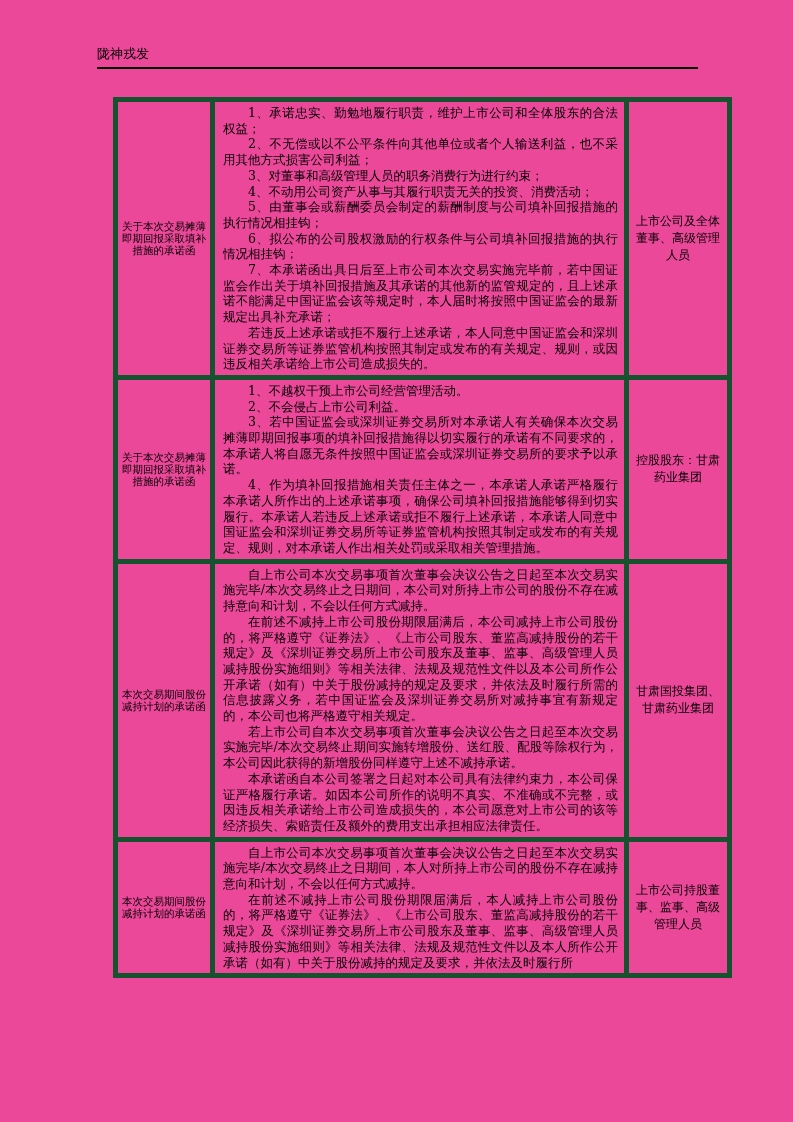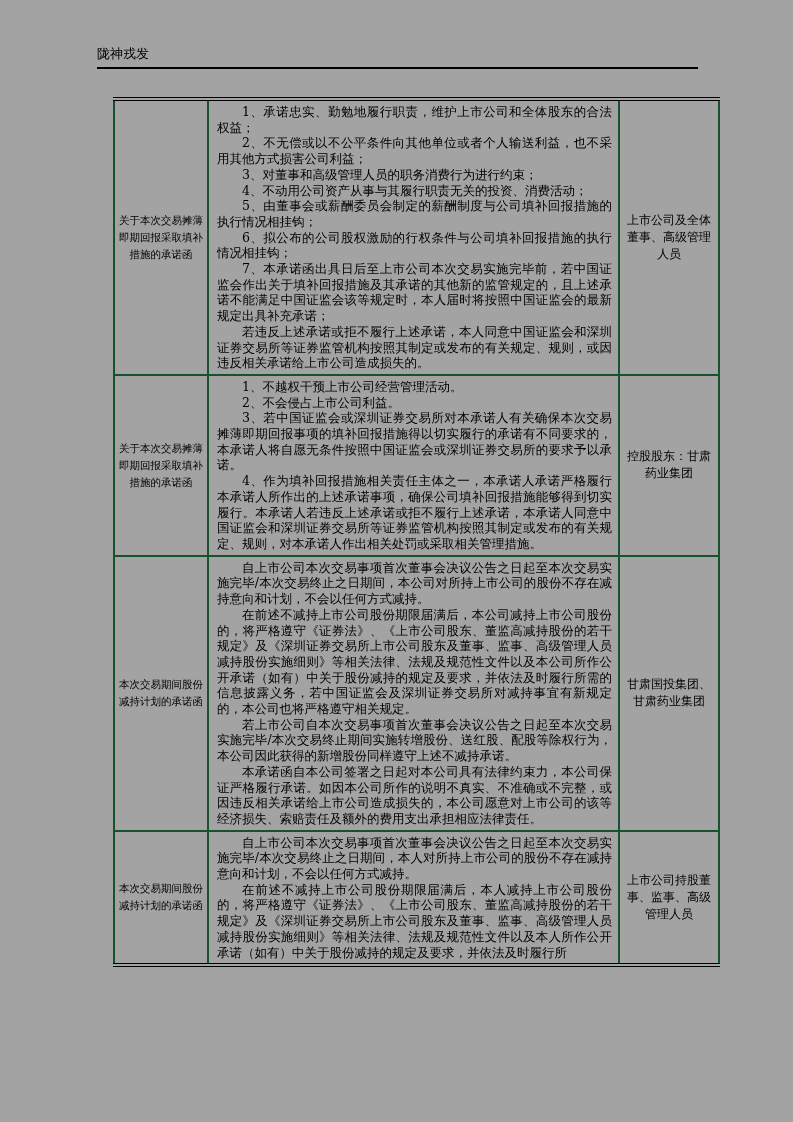--- a/index.html
+++ b/index.html
@@ -5,21 +5,21 @@
   html, body { margin: 0; padding: 0; }
   body {
     width: 793px; height: 1122px;
     background: #ffffff;
     font-family: "DejaVu Serif", serif;
     color: #000;
   }
   .page {
     position: relative;
     width: 793px; height: 1122px;
-    background: #a3a3a3;
+    background: #ec4899;
     overflow: hidden;
   }
 
   
   .header {
     position: absolute;
     left: 97px; top: 46px; width: 601px;
     display: flex; justify-content: space-between; align-items: flex-end;
     border-bottom: 2px solid #000;
     padding-bottom: 5px;
@@ -33,28 +33,28 @@
     left: 113px; top: 97px;
     width: 569px;
     border-collapse: collapse;
     border-top: 4px double #000;
     border-bottom: 4px double #000;
     border-left: 1px solid #000;
     border-right: 1px solid #000;
     table-layout: fixed;
   }
   table.doc-table td {
-    border: 2px solid #14532d;
+    border: 5px solid #14532d;
     vertical-align: middle;
   }
   td.cell-label {
     width: 90px;
     text-align: center;
     font-size: 10.5px;
-    line-height: 17px;
+    line-height: 12px;
     padding: 2px 1px;
   }
   td.cell-content {
     width: 395px;
     font-size: 12.5px;
     line-height: 15.7px;
     padding: 3px 6px 3px 8px;
   }
   td.cell-content p {
     margin: 0;

